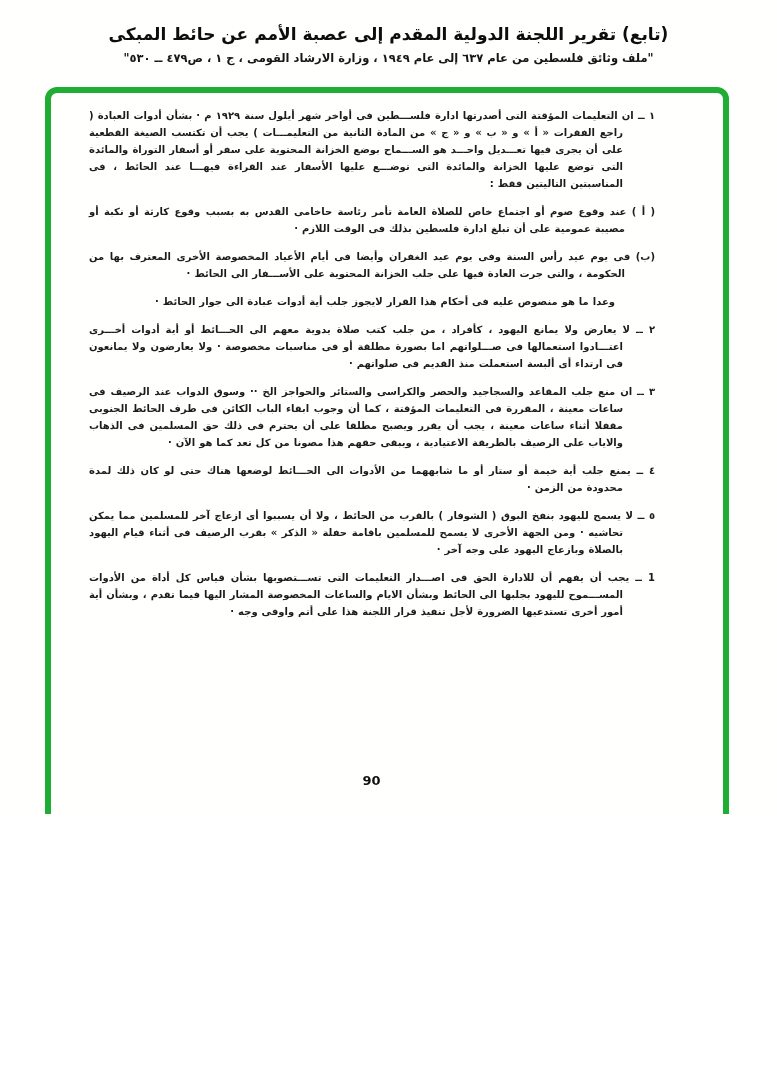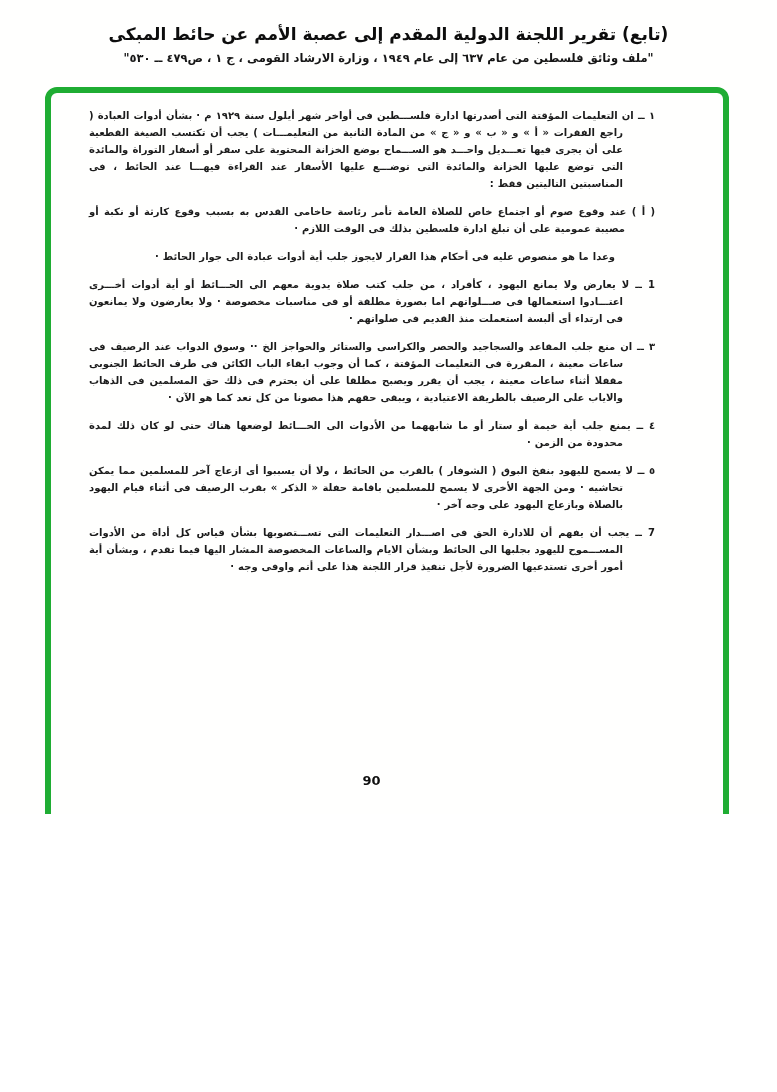--- a/index.html
+++ b/index.html
@@ -112,30 +112,31 @@
   </div>
 
   <div class="highlight-frame"></div>
 
   <div class="doc-body">
 
     <p class="block n"><span class="marker">١ ــ</span> <span>ان التعليمات المؤقتة التى أصدرتها ادارة فلســـطين فى أواخر شهر أيلول سنة ١٩٢٩ م · بشأن أدوات العبادة ( راجع الفقرات « أ » و « ب » و « ج » من المادة الثانية من التعليمـــات ) يجب أن تكتسب الصيغة القطعية على أن يجرى فيها تعـــديل واحـــد هو الســـماح بوضع الخزانة المحتوية على سفر أو أسفار التوراة والمائدة التى توضع عليها الخزانة والمائدة التى توضـــع عليها الأسفار عند القراءة فيهـــا عند الحائط ، فى المناسبتين التاليتين فقط :</span></p>
 
     <p class="block l"><span class="marker">( أ )</span> <span>عند وقوع صوم أو اجتماع خاص للصلاة العامة تأمر رئاسة حاخامى القدس به بسبب وقوع كارثة أو نكبة أو مصيبة عمومية على أن تبلغ ادارة فلسطين بذلك فى الوقت اللازم ·</span></p>
 
+    <p class="block l"><span class="marker">(ب)</span> <span>فى يوم عيد رأس السنة وفى يوم عيد الغفران وأيضا فى أيام الأعياد المخصوصة الأخرى المعترف بها من الحكومة ، والتى جرت العادة فيها على جلب الخزانة المحتوية على الأســـفار الى الحائط ·</span></p>
 
     <p class="block p"><span>وعدا ما هو منصوص عليه فى أحكام هذا القرار لايجوز جلب أية أدوات عبادة الى جوار الحائط ·</span></p>
 
-    <p class="block n"><span class="marker">1 ــ</span> <span>لا يعارض ولا يمانع اليهود ، كأفراد ، من جلب كتب صلاة يدوية معهم الى الحـــائط أو أية أدوات أخـــرى اعتـــادوا استعمالها فى صـــلواتهم اما بصورة مطلقة أو فى مناسبات مخصوصة · ولا يعارضون ولا يمانعون فى ارتداء أى ألبسة استعملت منذ القديم فى صلواتهم ·</span></p>
+    <p class="block n"><span class="marker">٢ ــ</span> <span>لا يعارض ولا يمانع اليهود ، كأفراد ، من جلب كتب صلاة يدوية معهم الى الحـــائط أو أية أدوات أخـــرى اعتـــادوا استعمالها فى صـــلواتهم اما بصورة مطلقة أو فى مناسبات مخصوصة · ولا يعارضون ولا يمانعون فى ارتداء أى ألبسة استعملت منذ القديم فى صلواتهم ·</span></p>
 
     <p class="block n"><span class="marker">٣ ــ</span> <span>ان منع جلب المقاعد والسجاجيد والحصر والكراسى والستائر والحواجز الخ ·· وسوق الدواب عند الرصيف فى ساعات معينة ، المقررة فى التعليمات المؤقتة ، كما أن وجوب ابقاء الباب الكائن فى طرف الحائط الجنوبى مقفلا أثناء ساعات معينة ، يجب أن يقرر ويصبح مطلقا على أن يحترم فى ذلك حق المسلمين فى الذهاب والاياب على الرصيف بالطريقة الاعتيادية ، ويبقى حقهم هذا مصونا من كل تعد كما هو الآن ·</span></p>
 
     <p class="block n"><span class="marker">٤ ــ</span> <span>يمنع جلب أية خيمة أو ستار أو ما شابههما من الأدوات الى الحـــائط لوضعها هناك حتى لو كان ذلك لمدة محدودة من الزمن ·</span></p>
 
     <p class="block n"><span class="marker">٥ ــ</span> <span>لا يسمح لليهود بنفخ البوق ( الشوفار ) بالقرب من الحائط ، ولا أن يسببوا أى ازعاج آخر للمسلمين مما يمكن تحاشيه · ومن الجهة الأخرى لا يسمح للمسلمين باقامة حفلة « الذكر » بقرب الرصيف فى أثناء قيام اليهود بالصلاة وبازعاج اليهود على وجه آخر ·</span></p>
 
-    <p class="block n"><span class="marker">7 ــ</span> <span>يجب أن يفهم أن للادارة الحق فى اصـــدار التعليمات التى تســـتصوبها بشأن قياس كل أداة من الأدوات المســـموح لليهود بجلبها الى الحائط وبشأن الايام والساعات المخصوصة المشار اليها فيما تقدم ، وبشأن أية أمور أخرى تستدعيها الضرورة لأجل تنفيذ قرار اللجنة هذا على أتم واوفى وجه ·</span></p>
+    <p class="block n"><span class="marker">1 ــ</span> <span>يجب أن يفهم أن للادارة الحق فى اصـــدار التعليمات التى تســـتصوبها بشأن قياس كل أداة من الأدوات المســـموح لليهود بجلبها الى الحائط وبشأن الايام والساعات المخصوصة المشار اليها فيما تقدم ، وبشأن أية أمور أخرى تستدعيها الضرورة لأجل تنفيذ قرار اللجنة هذا على أتم واوفى وجه ·</span></p>
 
   </div>
 
   <div class="page-number">90</div>
 
 </div>
 
 </body></html>

